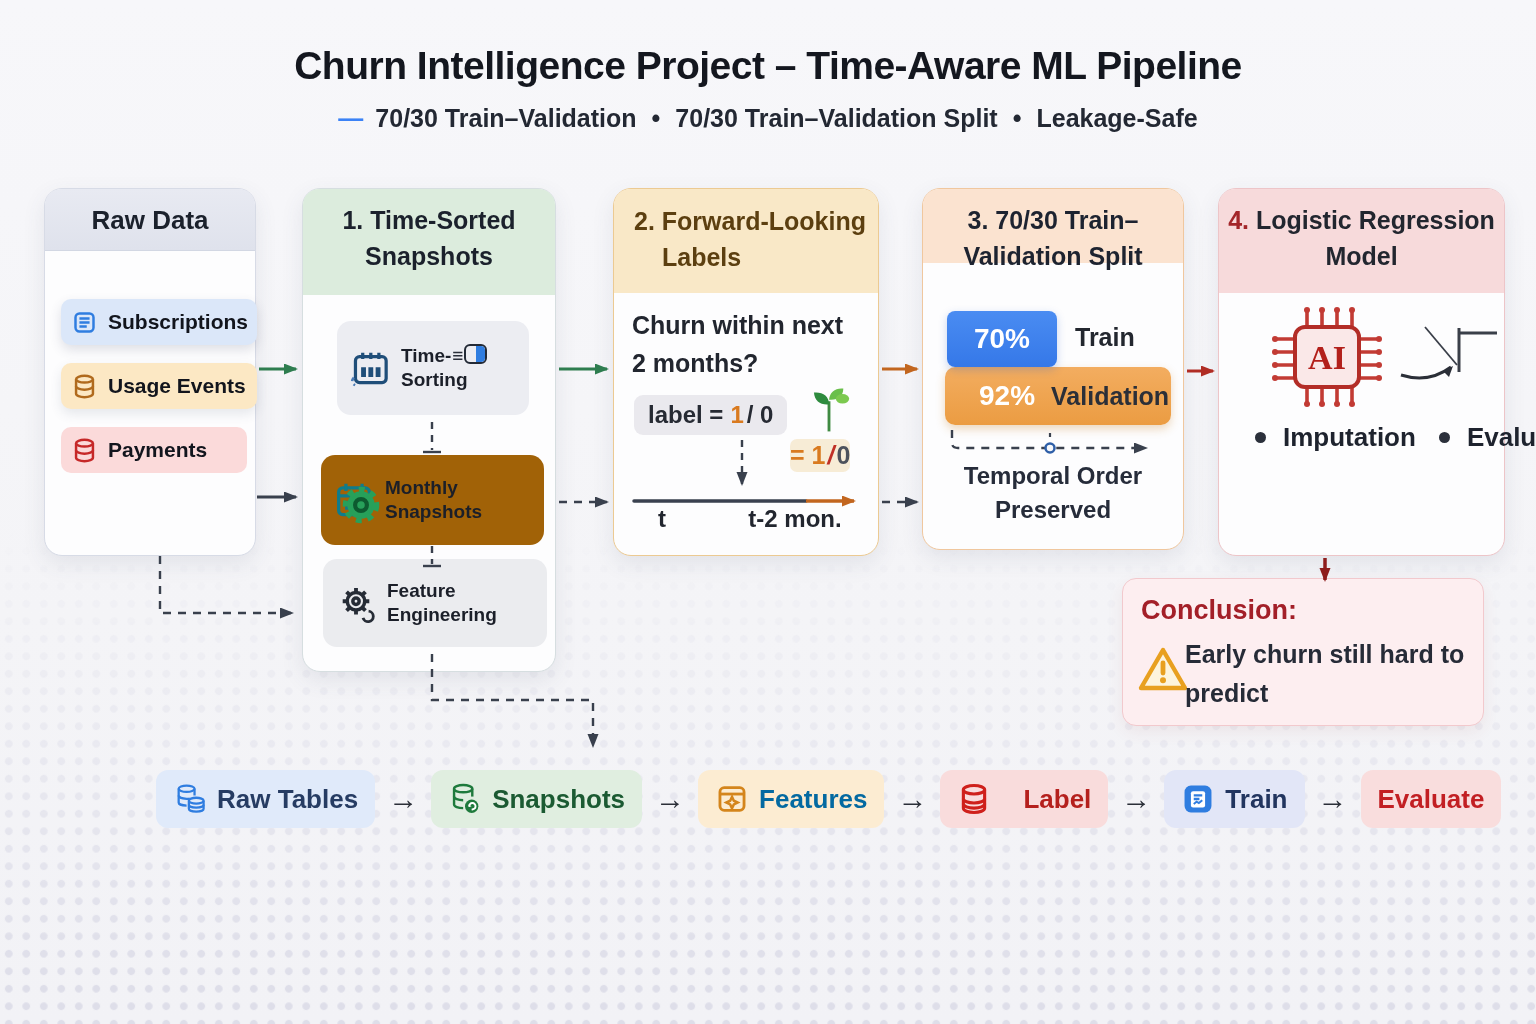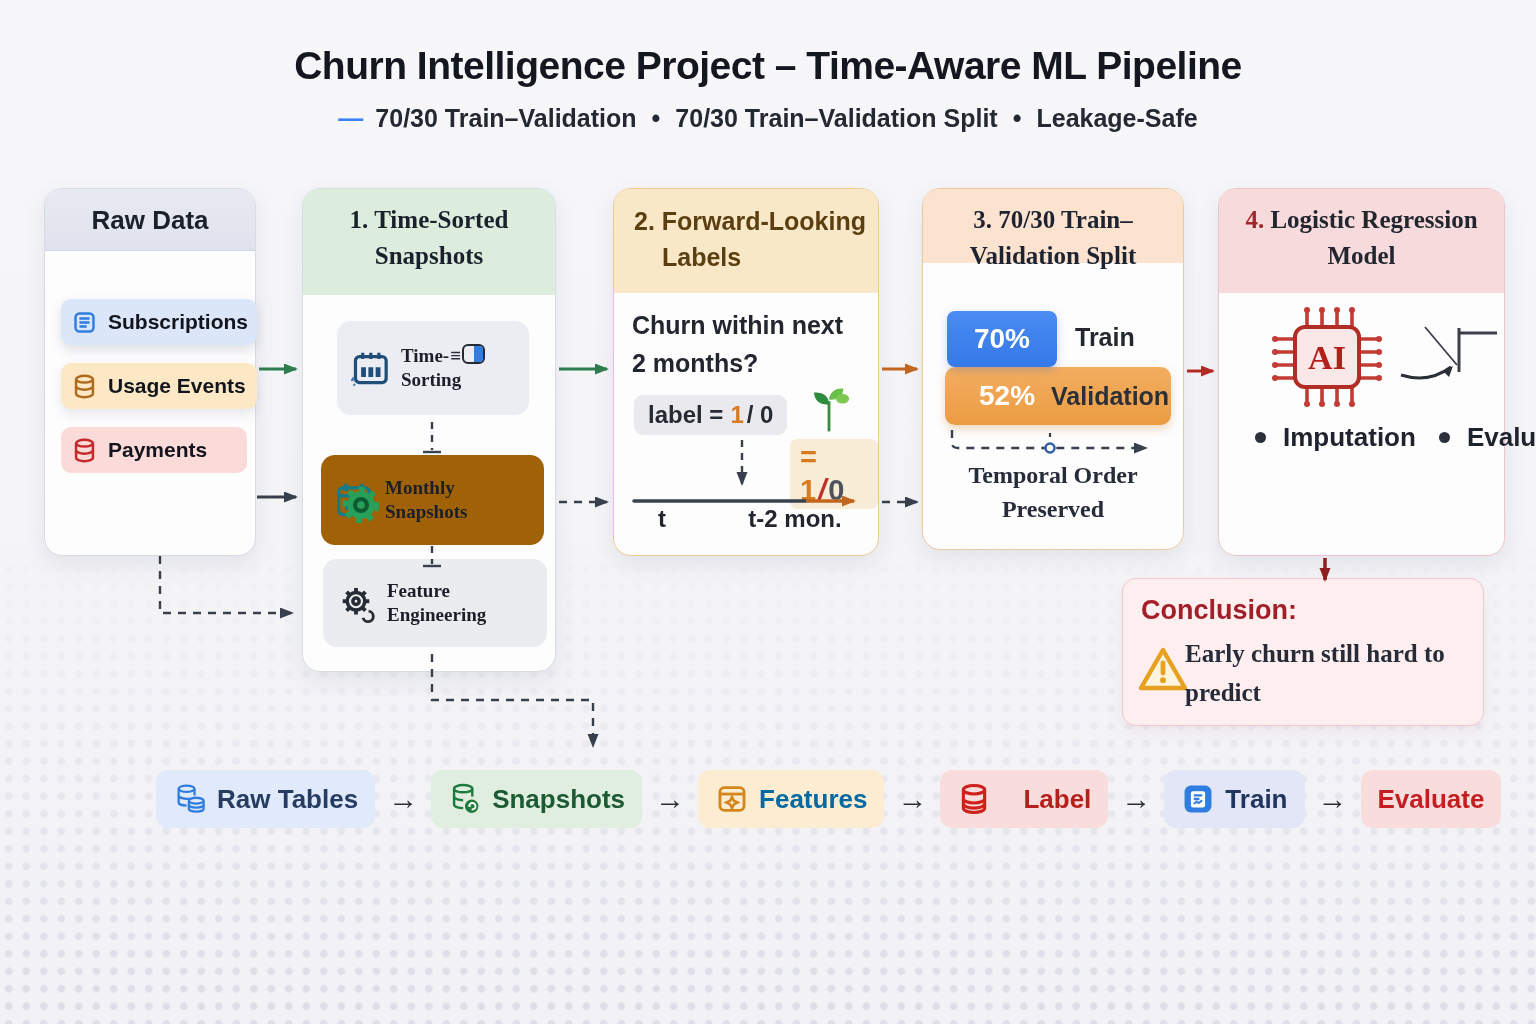--- a/index.html
+++ b/index.html
@@ -38,39 +38,39 @@
   #step1-card{left:302px;top:188px;width:254px;height:484px;border:1.5px solid #d6dee0;}
   #step1-card .card-head{height:106px;background:#dcecdd;font-size:25px;line-height:1.45;padding-top:13px;}
   .s1-pill{position:absolute;background:#ecedf2;border-radius:14px;display:flex;align-items:center;
     gap:10px;padding:0 12px;font-size:19px;font-weight:600;color:#1b1f29;line-height:1.28;}
   #pill-ts{left:34px;top:132px;width:192px;height:94px;}
   #pill-ms{left:18px;top:266px;width:223px;height:90px;background:#a16207;}
   #pill-fe{left:20px;top:370px;width:224px;height:88px;background:#ebecef;}
   .s1-pill .mainicon{width:42px;height:42px;flex:none;position:relative;}
   .s1-pill .mainicon svg{width:42px;height:42px;display:block;}
   .gear-badge{position:absolute;right:-7px;bottom:-5px;width:22px;height:22px;}
-  .pline{display:block;font-family:Liberation Serif, serif;}
+  .pline{display:block;}
   .inline-glyph{font-weight:700;color:#2a2f3a;margin-left:1px;letter-spacing:-1px;}
   .doc-chip{display:inline-block;width:23px;height:20px;border:2.5px solid #232a36;border-radius:6px;
     vertical-align:-2px;margin-left:2px;position:relative;overflow:hidden;}
   .doc-chip::after{content:"";position:absolute;right:0;top:0;width:9px;height:100%;
     background:#2f7de0;border-radius:0 3px 3px 0;}
   
   #step2-card{left:613px;top:188px;width:266px;height:368px;border:1.5px solid #ecca92;}
   #step2-card .card-head{height:104px;background:#f9e8c7;color:#5c3f10;font-size:25px;
     text-align:left;padding:15px 10px 0 20px;line-height:1.42;}
   #step2-card .card-head .line2{display:block;padding-left:28px;}
   .q-text{position:absolute;left:18px;top:118px;font-size:25px;color:#22262f;font-weight:600;line-height:1.5;}
   .q-text .bold2{font-weight:700;display:block;}
   .label-pill{position:absolute;left:20px;top:206px;height:40px;background:#eae9ee;border-radius:9px;
     display:flex;align-items:center;padding:0 14px;font-size:24px;color:#262a33;font-weight:600;}
   .label-pill .one{color:#d97a1f;font-weight:700;margin:0 3px 0 7px;}
   .seedling{position:absolute;left:190px;top:190px;width:50px;height:54px;}
   .badge-10{position:absolute;left:176px;top:250px;background:#f7ecd6;border-radius:7px;
-    padding:2px 10px;font-size:29px;font-weight:700;}
+    padding:2px 0;font-size:25px;font-weight:700;}
   .badge-10 .eq{color:#d97a1f;}
   .badge-10 .sl{color:#c03026;font-style:italic;font-weight:800;margin:0 2px;}
   .badge-10 .zr{color:#4d525c;font-weight:600;}
   .tl-t{position:absolute;left:44px;top:316px;font-size:24px;font-weight:700;color:#22262f;}
   .tl-t2{position:absolute;left:116px;top:316px;width:130px;text-align:center;font-size:24px;
     font-weight:600;color:#22262f;}
   
   #step3-card{left:922px;top:188px;width:262px;height:362px;border:1.5px solid #f0c79e;}
   #step3-card .card-head{height:74px;background:#fbe3d0;font-size:25px;color:#1d2330;
     padding-top:13px;line-height:1.45;}
@@ -240,21 +240,21 @@
   <div class="card" id="step3-card">
     <div class="card-head">
       <span class="pline">3. 70/30 Train–</span>
       <span class="pline">Validation Split</span>
     </div>
     <div class="bar-train">
       <span>70%</span>
     </div>
     <div class="train-label">Train</div>
     <div class="bar-val">
-      <span class="pct">52%</span>
+      <span class="pct">92%</span>
       <span class="lbl">Validation</span>
     </div>
     <div class="s3-note">
       <span class="pline">Temporal Order</span>
       <span class="pline">Preserved</span>
     </div>
   </div>
 
   <div class="card" id="step4-card">
     <div class="card-head">

